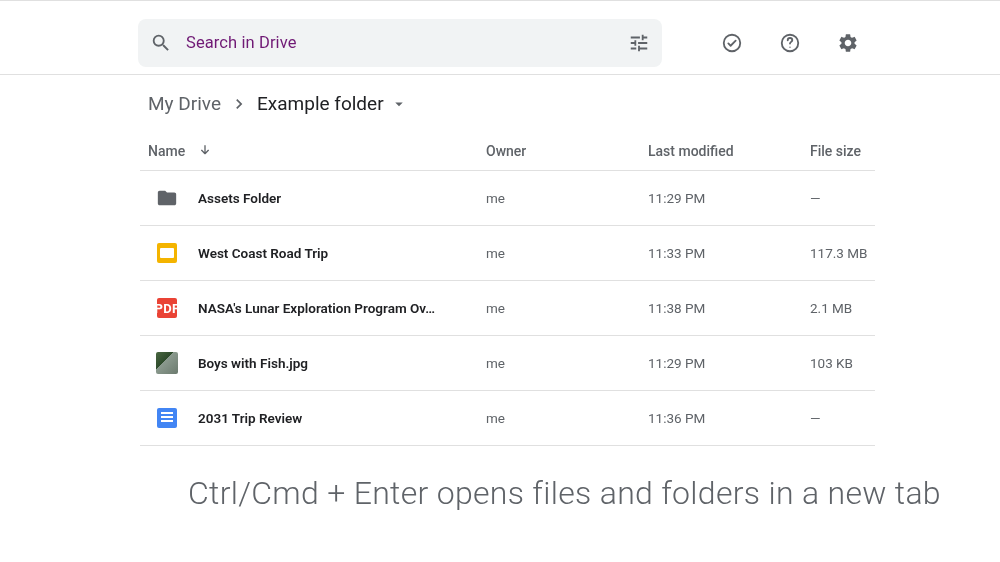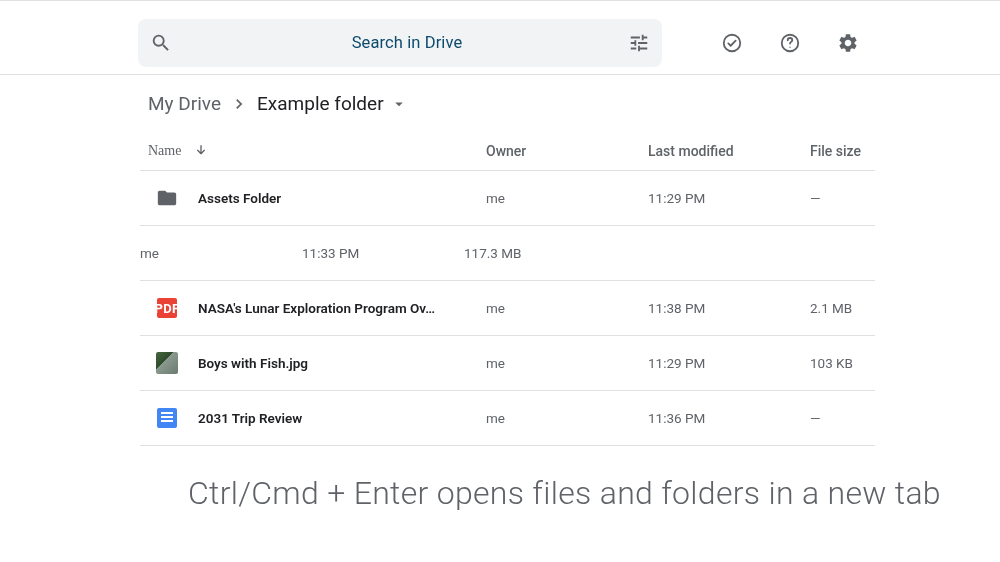--- a/index.html
+++ b/index.html
@@ -29,25 +29,24 @@
       align-items: center;
       padding: 0 12px;
     }
     .search-icon-svg {
       width: 22px; height: 22px;
       color: #5f6368;
       margin-right: 14px;
       flex-shrink: 0;
     }
     .search-placeholder {
-      color: #0c4a6e;
+      color: #701a75;
       font-size: 16.5px;
       flex: 1;
       letter-spacing: 0.1px;
-      text-align: center;
     }
     .tune-icon {
       width: 22px; height: 22px;
       color: #5f6368;
       cursor: pointer;
     }
     .header-actions {
       display: flex;
       align-items: center;
       gap: 18px;
@@ -95,21 +94,21 @@
     }
     .table-header {
       display: flex;
       align-items: center;
       height: 40px;
       border-bottom: 1px solid #e0e0e0;
       font-size: 14px;
       color: #5f6368;
       font-weight: 500;
     }
-    .col-name { width: 346px; padding-left: 8px; display: flex; align-items: center; gap: 12px; font-family: Liberation Serif, serif; }
+    .col-name { width: 346px; padding-left: 8px; display: flex; align-items: center; gap: 12px; }
     .col-owner { width: 162px; }
     .col-modified { width: 162px; }
     .col-size { flex: 1; }
     .sort-arrow { width: 16px; height: 16px; color: #5f6368; }
     .table-row {
       display: flex;
       align-items: center;
       height: 55px;
       border-bottom: 1px solid #e0e0e0;
       font-size: 13.5px;
@@ -266,20 +265,26 @@
         </svg>
       </div>
       <span class="row-name-text">Assets Folder</span>
     </div>
     <div class="col-owner">me</div>
     <div class="col-modified">11:29 PM</div>
     <div class="col-size">—</div>
   </div>
 
   <div class="table-row">
+    <div class="row-name">
+      <div class="file-icon">
+          <div class="slides-icon"></div>
+        </div>
+      <span class="row-name-text">West Coast Road Trip</span>
+    </div>
     <div class="col-owner">me</div>
     <div class="col-modified">11:33 PM</div>
     <div class="col-size">117.3 MB</div>
   </div>
 
   <div class="table-row">
     <div class="row-name">
       <div class="file-icon">
           <div class="pdf-icon">PDF</div>
         </div>

